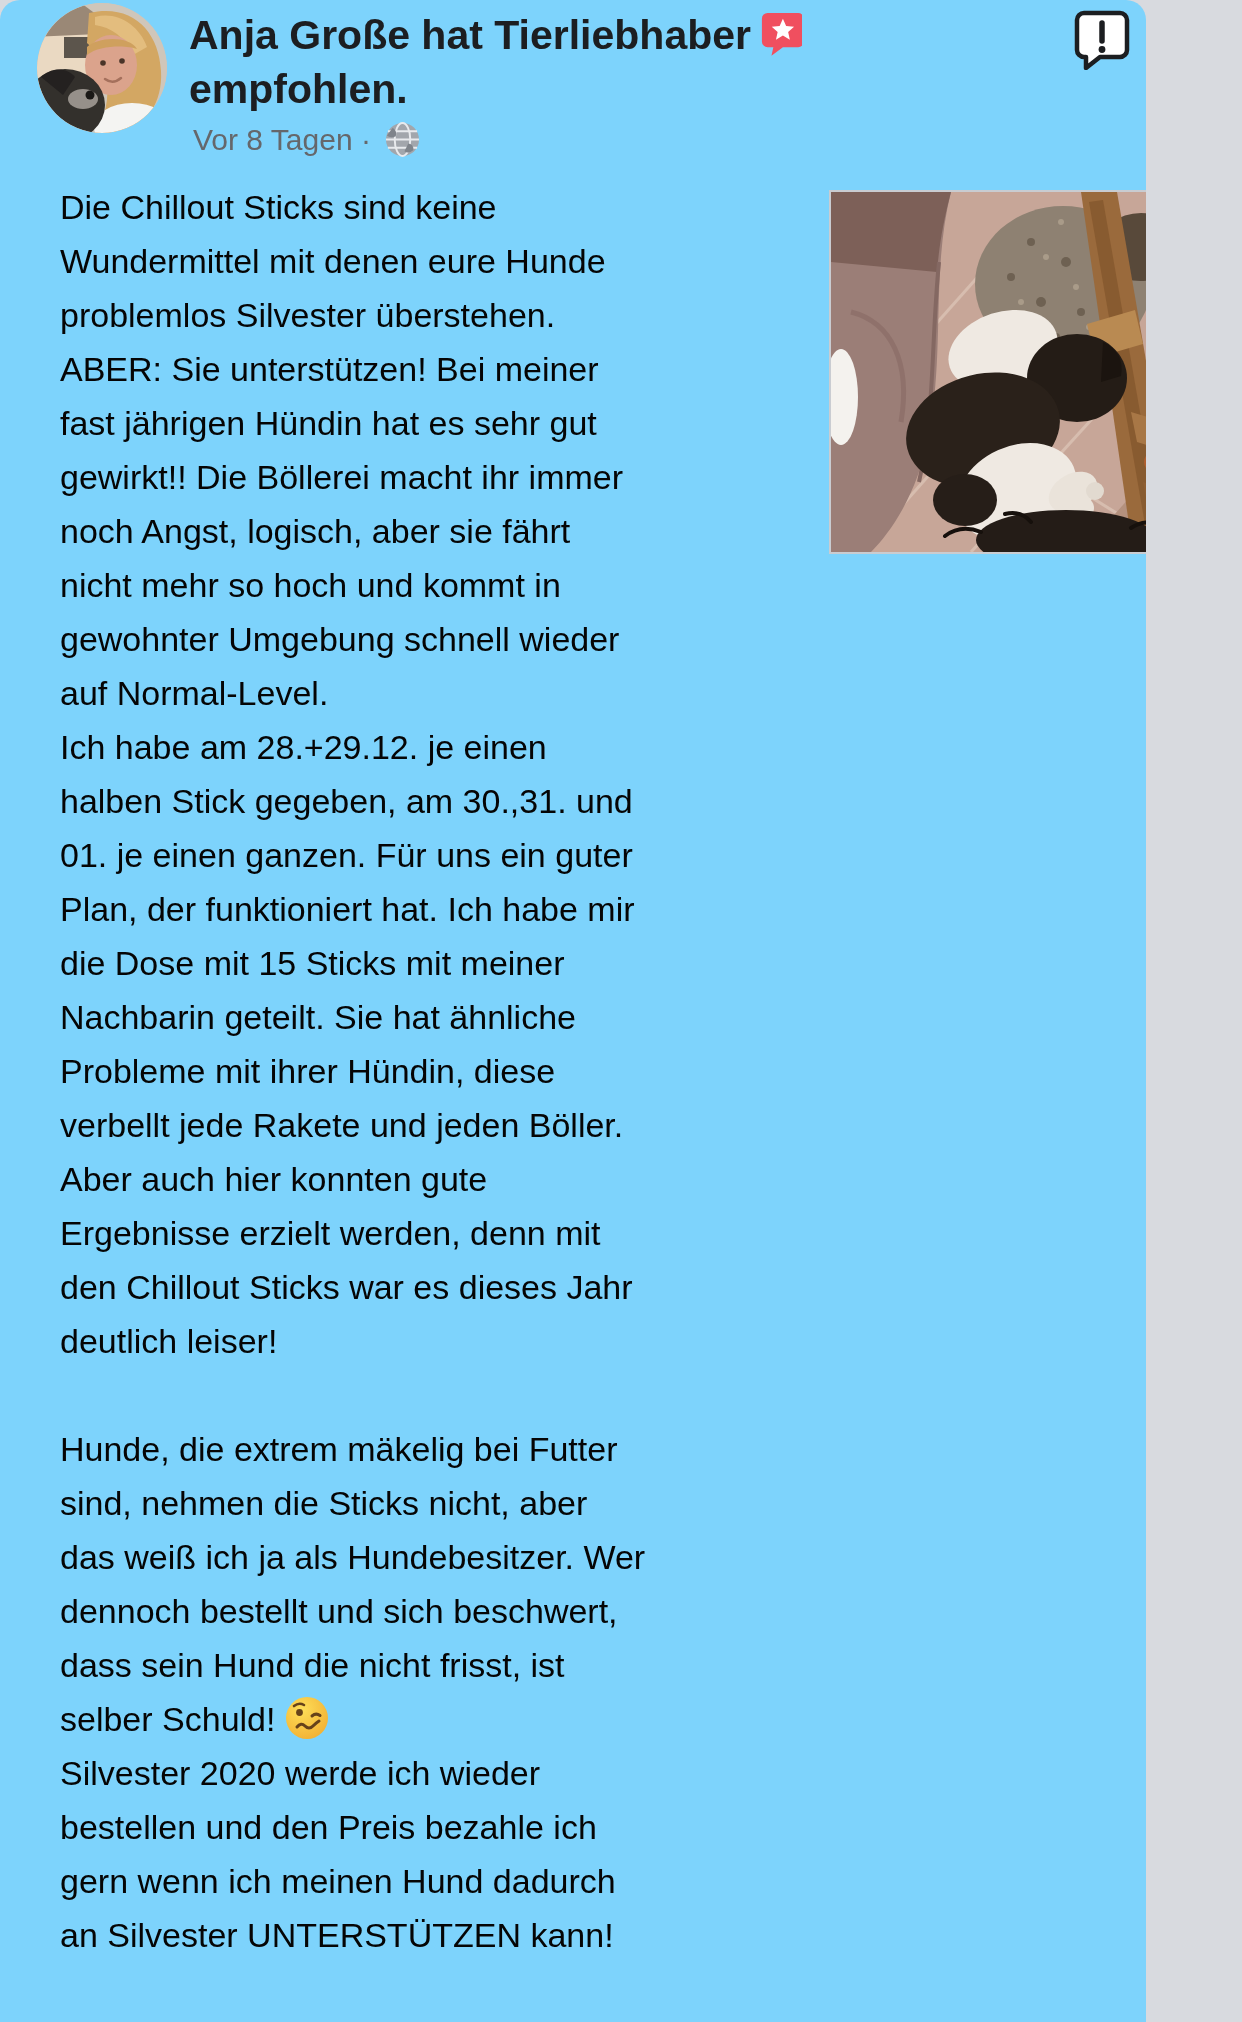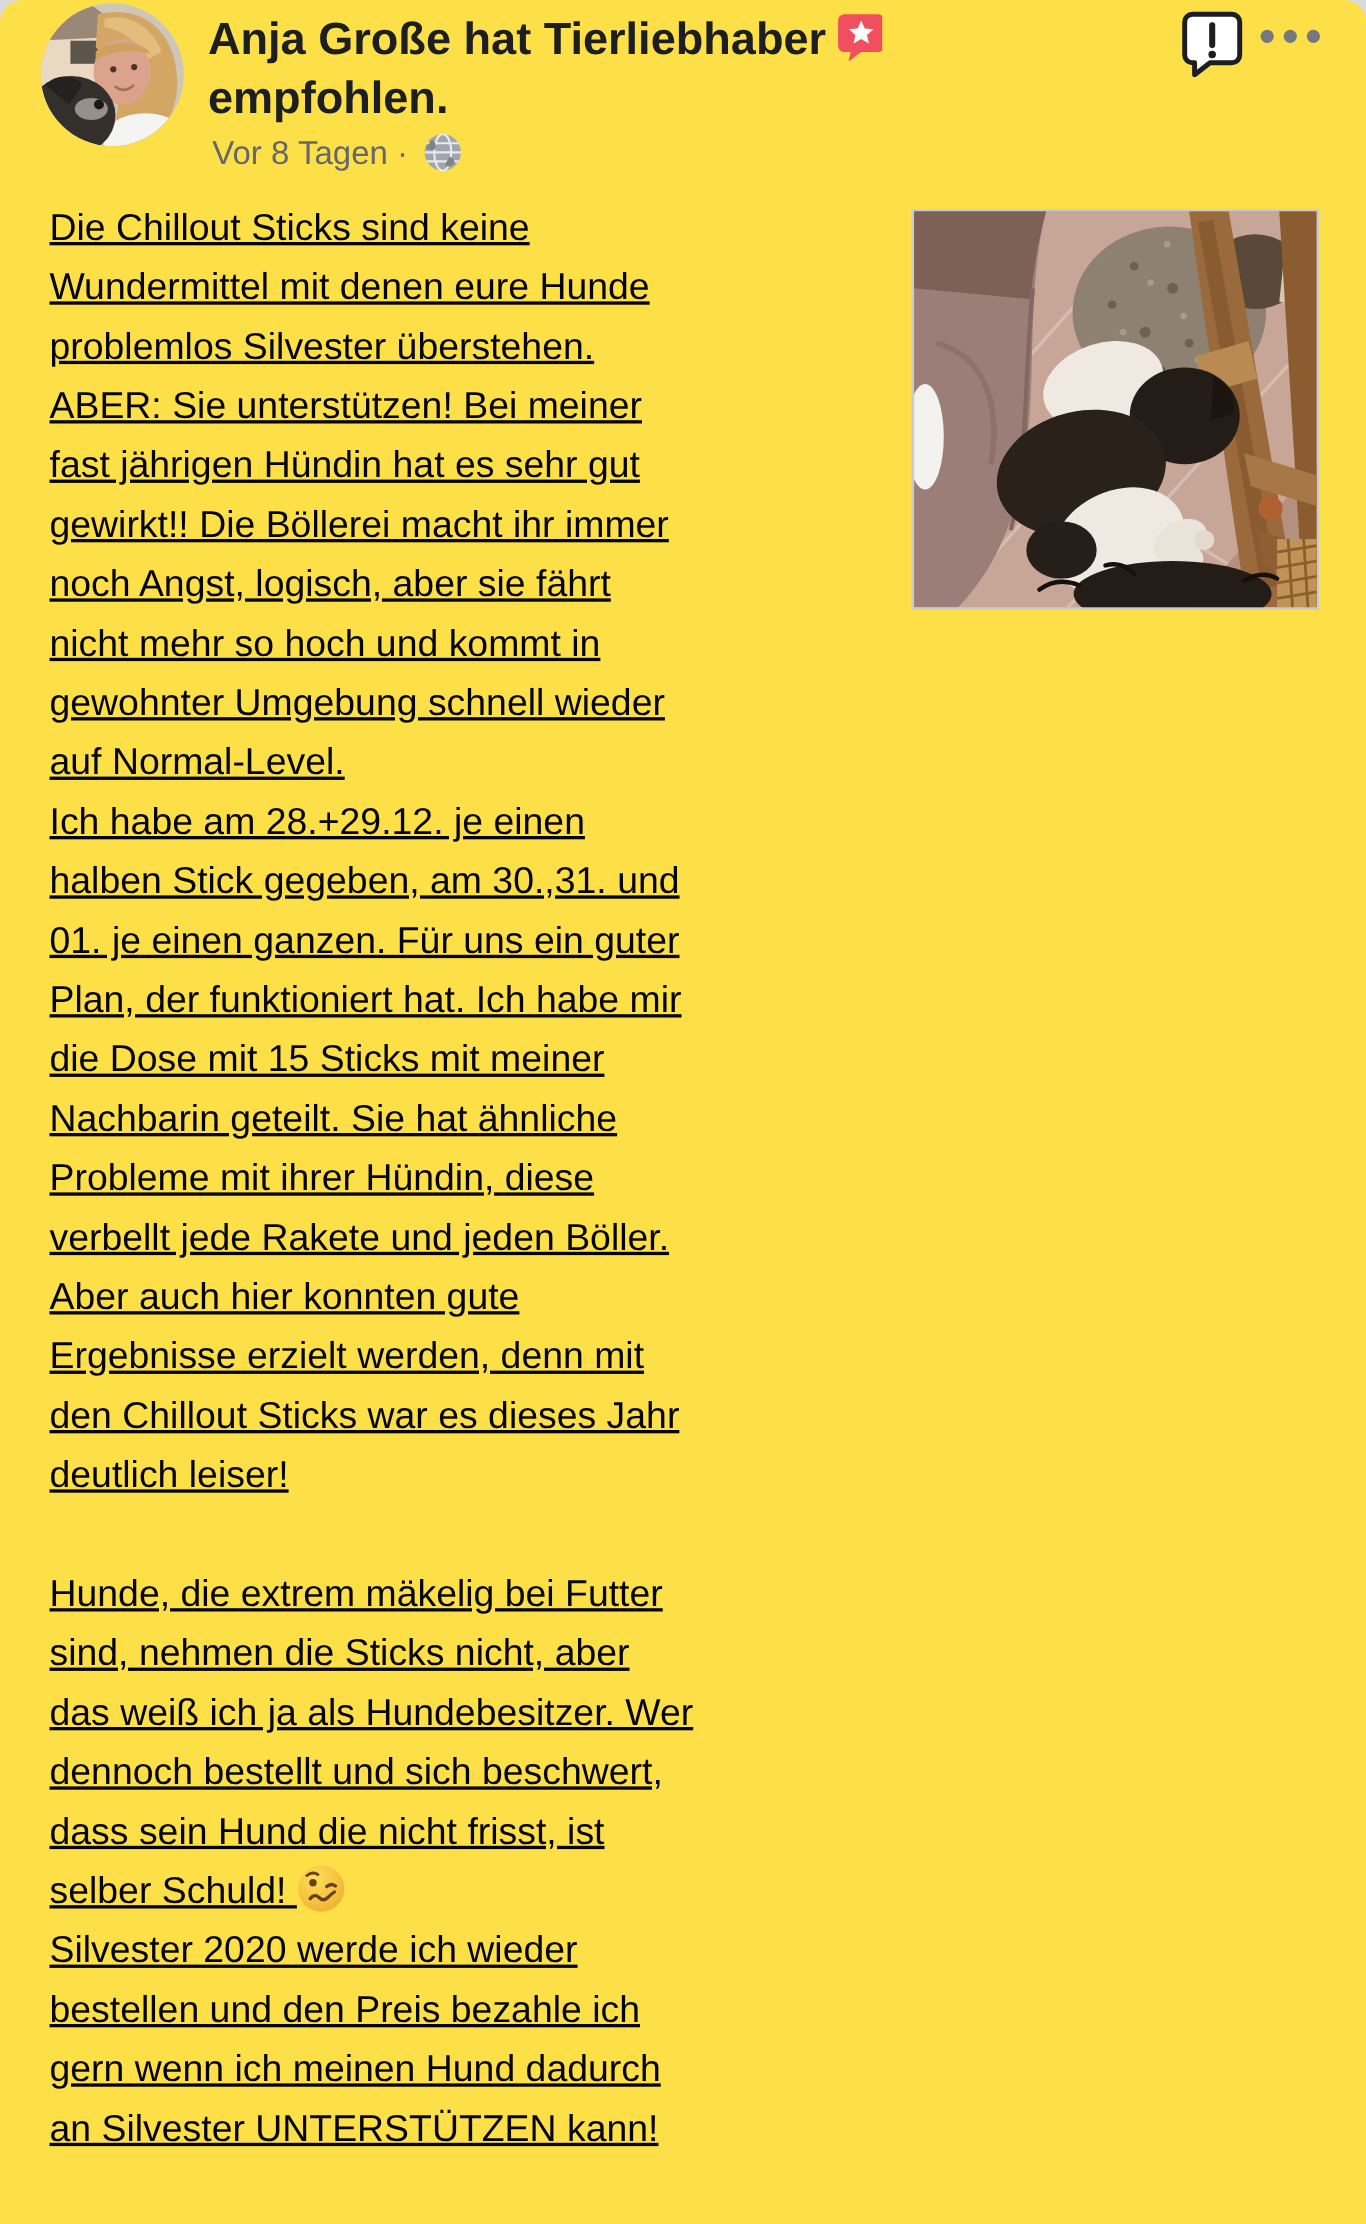--- a/index.html
+++ b/index.html
@@ -4,22 +4,22 @@
 <style>
   html,body{margin:0;padding:0;}
   body{
     width:1242px;height:2022px;
     background:#d8dadf;
     font-family:"Liberation Sans","DejaVu Sans",sans-serif;
     overflow:hidden;
   }
   .card{
     position:relative;
-    width:1242px;height:2022px;
-    background:#fde047;
+    width:1146px;height:2022px;
+    background:#7dd3fc;
     border-radius:20px 20px 0 0;
     overflow:hidden;
   }
   
   .avatar{
     position:absolute;left:37px;top:3px;
     width:130px;height:130px;border-radius:50%;
     overflow:hidden;background:#cfc6ba;
   }
   .avatar svg{display:block;width:100%;height:100%;}
@@ -48,24 +48,23 @@
   
   .photo{
     position:absolute;left:829px;top:190px;
     width:366px;height:360px;
     border:2px solid #c9ccd1;
     background:#c7a698;
   }
   .photo svg{display:block;width:100%;height:100%;}
   
   .body-text{
-    position:absolute;left:45px;top:180px;width:720px;
+    position:absolute;left:60px;top:180px;width:720px;
     font-size:34px;line-height:54px;color:#050505;
     white-space:pre-line;
-    text-decoration:underline;
   }
   .emoji{
     display:inline-block;width:44px;height:44px;vertical-align:-9px;
   }
 </style>
 </head>
 <body>
 
 <div class="card">
 

